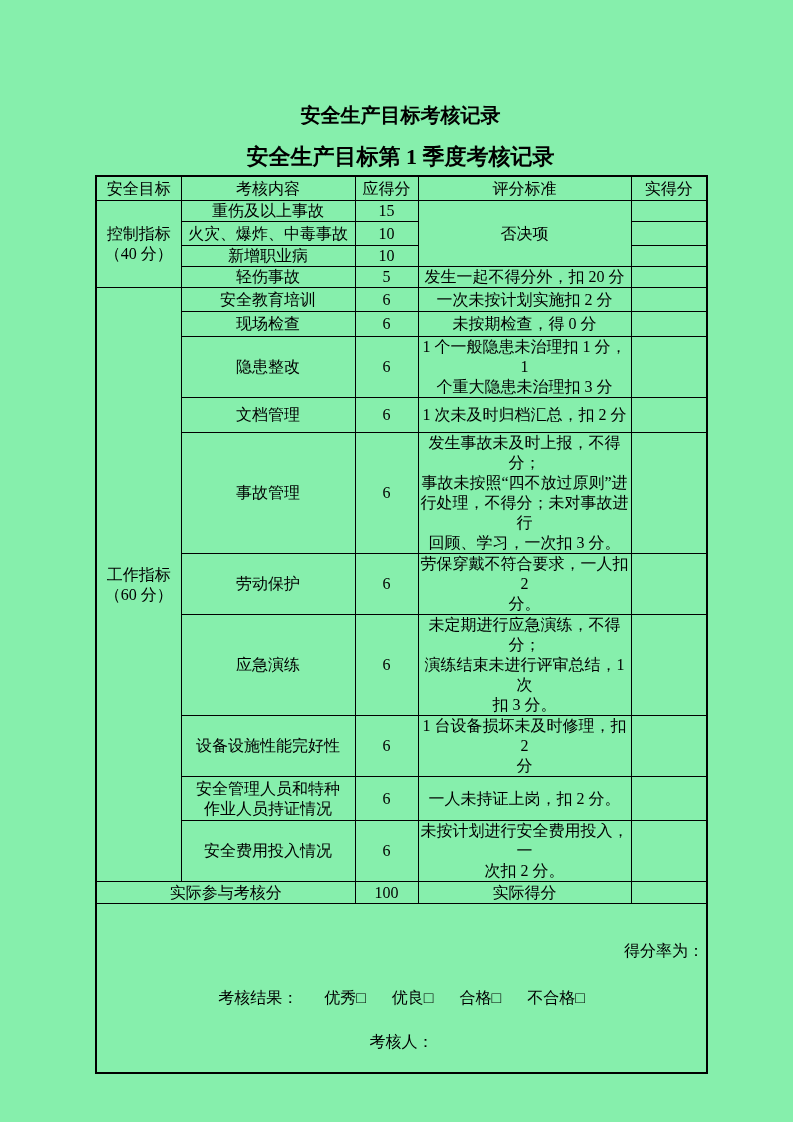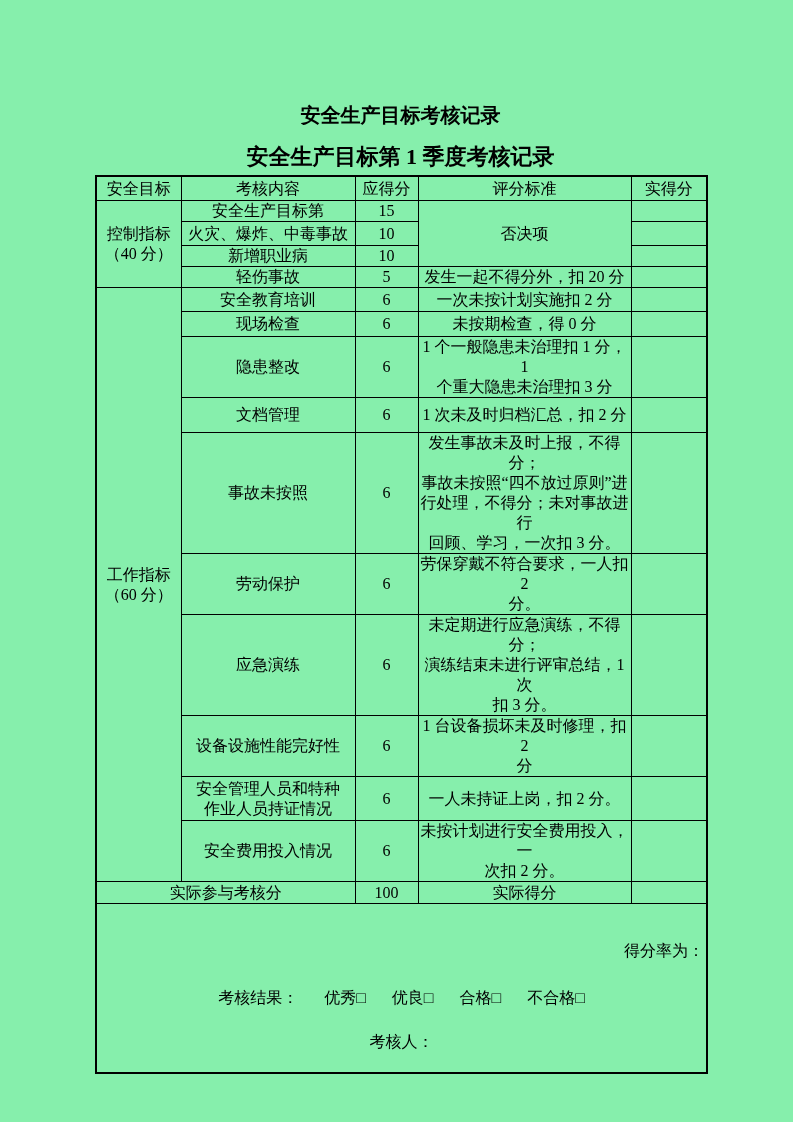--- a/index.html
+++ b/index.html
@@ -78,21 +78,21 @@
           <th class="hdr">考核内容</th>
           <th class="hdr">应得分</th>
           <th class="hdr">评分标准</th>
           <th class="hdr">实得分</th>
         </tr>
       </thead>
       <tbody>
         <tr style="height:21px">
           <td class="group" rowspan="4">控制指标
 （40 分）</td>
-          <td class="cont">安全生产目标第</td>
+          <td class="cont">重伤及以上事故</td>
           <td>15</td>
           <td class="std" rowspan="3">否决项</td>
           <td class="blank"></td>
         </tr>
         <tr style="height:24px">
           <td class="cont">火灾、爆炸、中毒事故</td>
           <td>10</td>
           <td class="blank"></td>
         </tr>
         <tr style="height:21px">
@@ -127,21 +127,21 @@
 个重大隐患未治理扣 3 分</td>
           <td class="blank"></td>
         </tr>
         <tr style="height:35px">
           <td class="cont">文档管理</td>
           <td>6</td>
           <td class="std">1 次未及时归档汇总，扣 2 分</td>
           <td class="blank"></td>
         </tr>
         <tr style="height:80px">
-          <td class="cont">事故未按照</td>
+          <td class="cont">事故管理</td>
           <td>6</td>
           <td class="std">发生事故未及时上报，不得分；
 事故未按照“四不放过原则”进
 行处理，不得分；未对事故进行
 回顾、学习，一次扣 3 分。</td>
           <td class="blank"></td>
         </tr>
         <tr style="height:45px">
           <td class="cont">劳动保护</td>
           <td>6</td>

